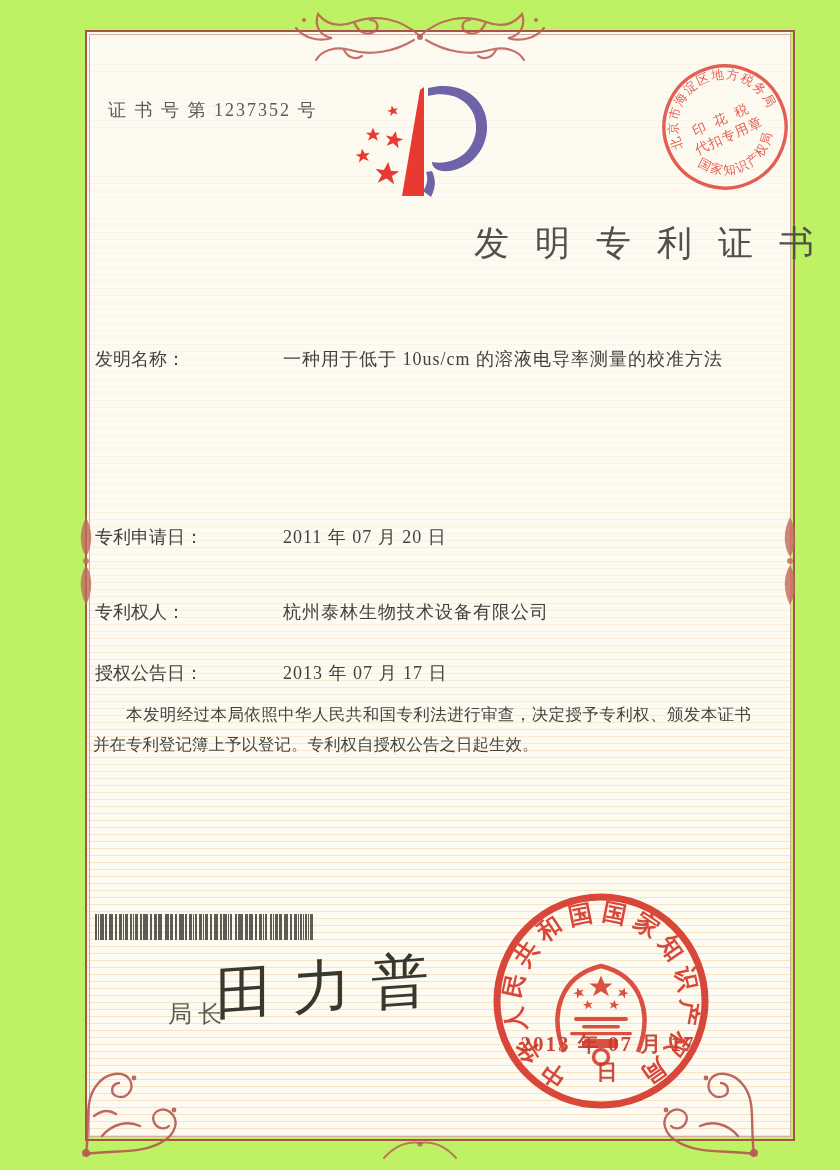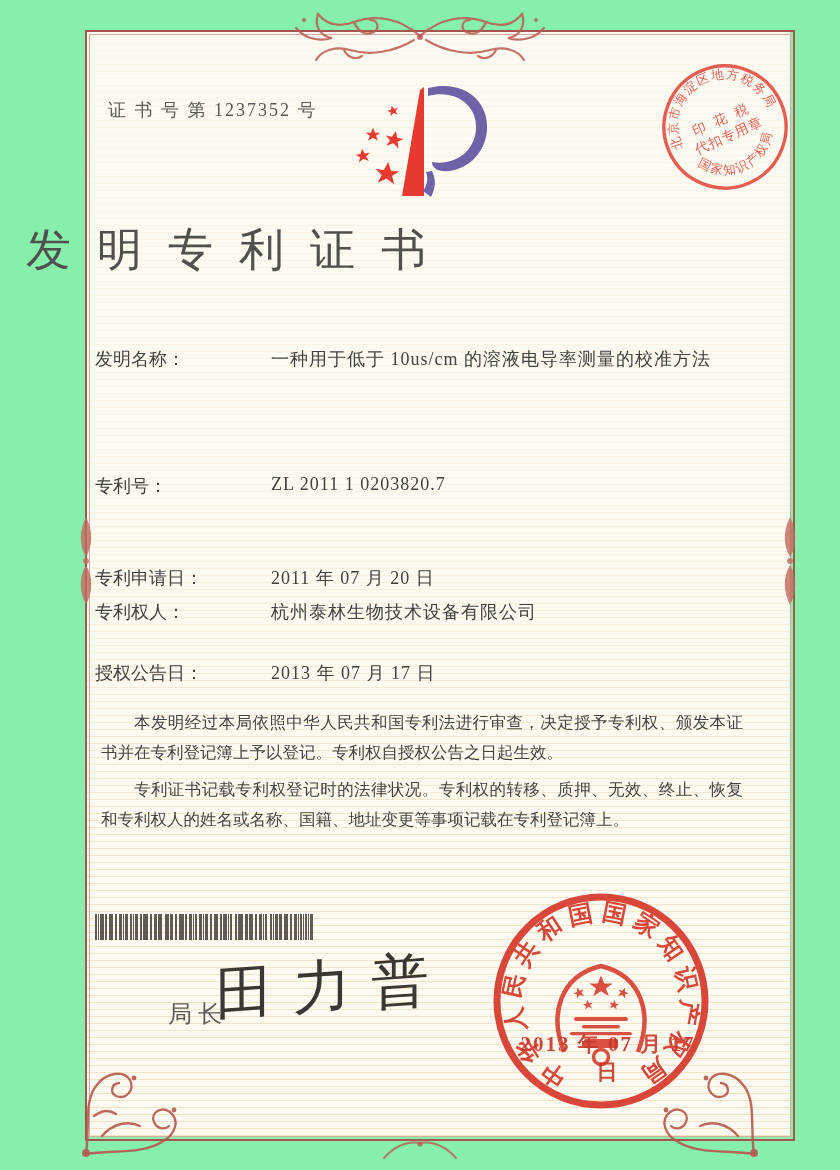--- a/index.html
+++ b/index.html
@@ -1,49 +1,49 @@
 <!DOCTYPE html>
 <html><head>
 <meta charset="utf-8">
 <style>
   html,body{margin:0;padding:0;background:#e9e9e6;}
   .page{
     position:relative;width:840px;height:1170px;margin:0 auto;
-    background:#86efac;overflow:hidden;
+    background:#bef264;overflow:hidden;
     font-family:"Liberation Serif","DejaVu Serif",serif;color:#403f3c;
   }
   
   .paper{position:absolute;left:86px;top:31px;width:704px;height:1105px;background:#fdfaf1;}
   .paper-texture{
     position:absolute;inset:0;
     background:repeating-linear-gradient(0deg,
       rgba(235,199,138,0.45) 0px, rgba(235,199,138,0.45) 1px,
       rgba(255,255,255,0) 1px, rgba(255,255,255,0) 7px);
     -webkit-mask-image:linear-gradient(to bottom,rgba(0,0,0,.18) 0%,rgba(0,0,0,.28) 40%,rgba(0,0,0,.85) 72%,#000 100%);
     mask-image:linear-gradient(to bottom,rgba(0,0,0,.18) 0%,rgba(0,0,0,.28) 40%,rgba(0,0,0,.85) 72%,#000 100%);
   }
   
   .frame{position:absolute;left:85px;top:30px;width:706px;height:1107px;border:2px solid #a5544e;}
   .frame-inner{position:absolute;inset:2px;border:1px solid #d9aba0;}
   .ornament{position:absolute;pointer-events:none;}
 
   .cert-no{position:absolute;left:108px;top:98px;font-size:18px;letter-spacing:2px;color:#5a5955;}
   .logo{position:absolute;left:336px;top:74px;}
   .title{
-    position:absolute;left:0;top:220px;width:100%;text-align:left;
-    font-size:45px;font-weight:500;color:#51504d;letter-spacing:26px;text-indent:26px;
+    position:absolute;left:0;top:220px;width:100%;text-align:right;
+    font-size:35px;font-weight:500;color:#51504d;letter-spacing:26px;text-indent:26px;
   }
   .field{position:absolute;left:95px;font-size:18px;color:#42413e;white-space:nowrap;}
   .field .lbl{display:inline-block;width:176px;text-align:justify;text-align-last:justify;vertical-align:top;}
   .field .lbl:after{content:"";display:inline-block;width:100%;}
-  .field .val{display:inline-block;letter-spacing:1px;}
-  .f0{top:347px}.f1{top:417px}.f2{top:474px}.f3{top:566px}.f4{top:600px}.f5{top:661px}
+  .field .val{display:inline-block;margin-left:12px;letter-spacing:1px;}
+  .f0{top:347px}.f1{top:417px}.f2{top:474px}.f3{top:525px}.f4{top:600px}.f5{top:661px}
 
   .body-text{position:absolute;left:93px;top:700px;width:658px;font-size:16.5px;line-height:29.5px;color:#45443f;text-align:justify;}
-  .body-text p{margin:8px;text-indent:2em;}
+  .body-text p{margin:0;text-indent:2em;}
 
   .barcode{
     position:absolute;left:95px;top:914px;width:218px;height:26px;opacity:.82;
     background-image:
       repeating-linear-gradient(90deg,#3e3a34 0 2px,transparent 2px 5px),
       repeating-linear-gradient(90deg,#3e3a34 0 1px,transparent 1px 8px),
       repeating-linear-gradient(90deg,#3e3a34 0 1px,transparent 1px 3.5px);
   }
 
   .director{position:absolute;left:168px;top:998px;font-size:24px;letter-spacing:6px;color:#5c5a55;text-align:right;}
@@ -163,36 +163,32 @@
       <path d="M92,14 C128,5 153,27 151,56 C149,83 126,99 106,97 C100,96 96,93 96,88 C118,92 138,78 140,56 C142,31 119,15 92,22 Z"></path>
       <path d="M96,97 C100,106 100,113 95,123 L87,117 C92,110 92,103 90,98 Z"></path>
     </g>
   </svg>
 
   <div class="title">发明专利证书</div>
 
   <div class="field f0">
     <span class="lbl">发明名称：</span><span class="val">一种用于低于 10us/cm 的溶液电导率测量的校准方法</span>
   </div>
-  <div class="field f2">
-    <span class="lbl">专利号：</span><span class="val">ZL 2011 1 0203820.7</span>
-  </div>
   <div class="field f3">
     <span class="lbl">专利申请日：</span><span class="val">2011 年 07 月 20 日</span>
   </div>
   <div class="field f4">
     <span class="lbl">专利权人：</span><span class="val">杭州泰林生物技术设备有限公司</span>
   </div>
   <div class="field f5">
     <span class="lbl">授权公告日：</span><span class="val">2013 年 07 月 17 日</span>
   </div>
 
   <div class="body-text">
     <p>本发明经过本局依照中华人民共和国专利法进行审查，决定授予专利权、颁发本证书并在专利登记簿上予以登记。专利权自授权公告之日起生效。</p>
-    <p>专利证书记载专利权登记时的法律状况。专利权的转移、质押、无效、终止、恢复和专利权人的姓名或名称、国籍、地址变更等事项记载在专利登记簿上。</p>
   </div>
 
   <div class="barcode"></div>
 
   <div class="director">局长</div>
   <div class="signature">田力普</div>
 
   <svg class="seal" width="230" height="230" viewBox="0 0 230 230">
     <circle cx="115" cy="115" r="104" fill="none" stroke="#d63c2f" stroke-width="7"></circle>
     <defs>

